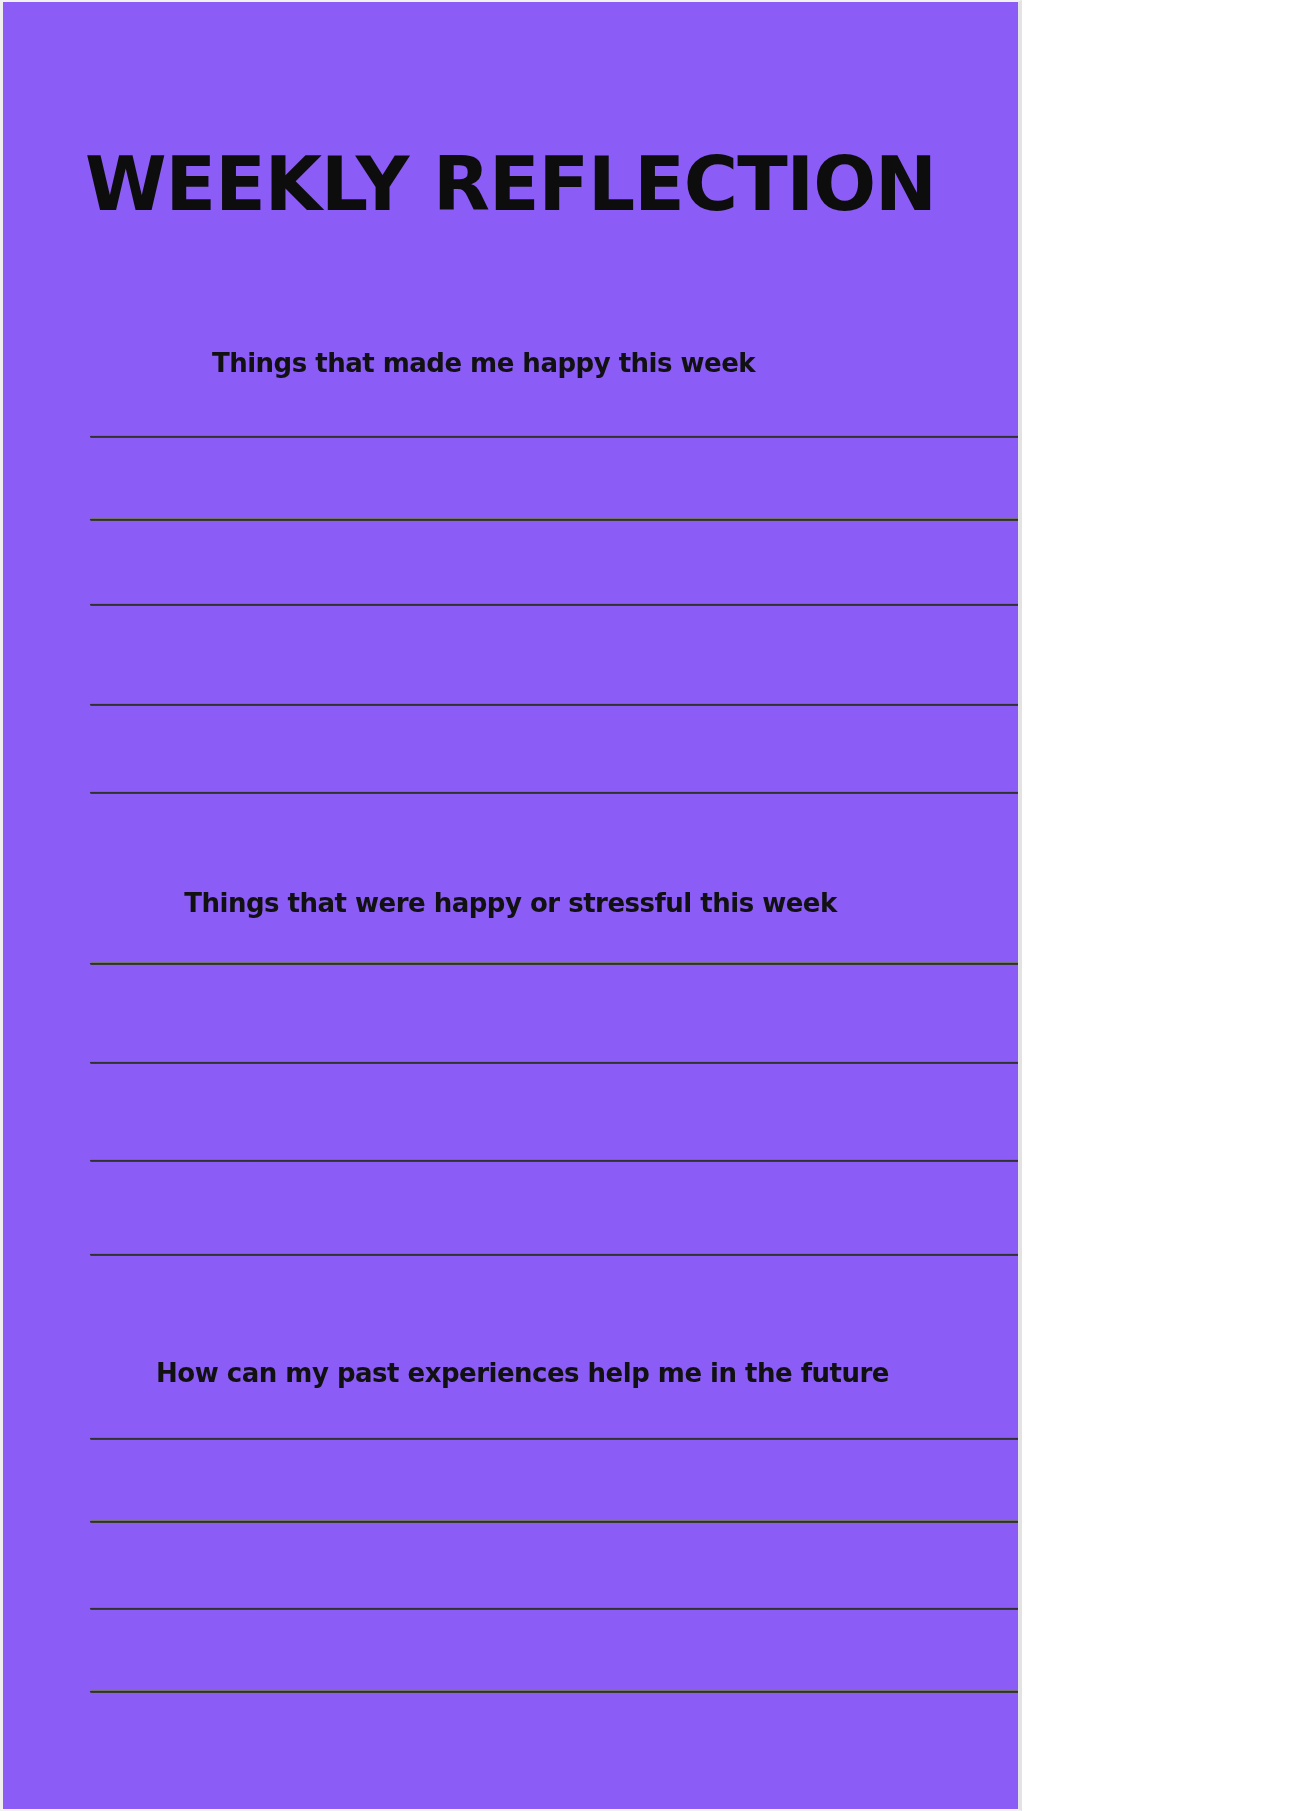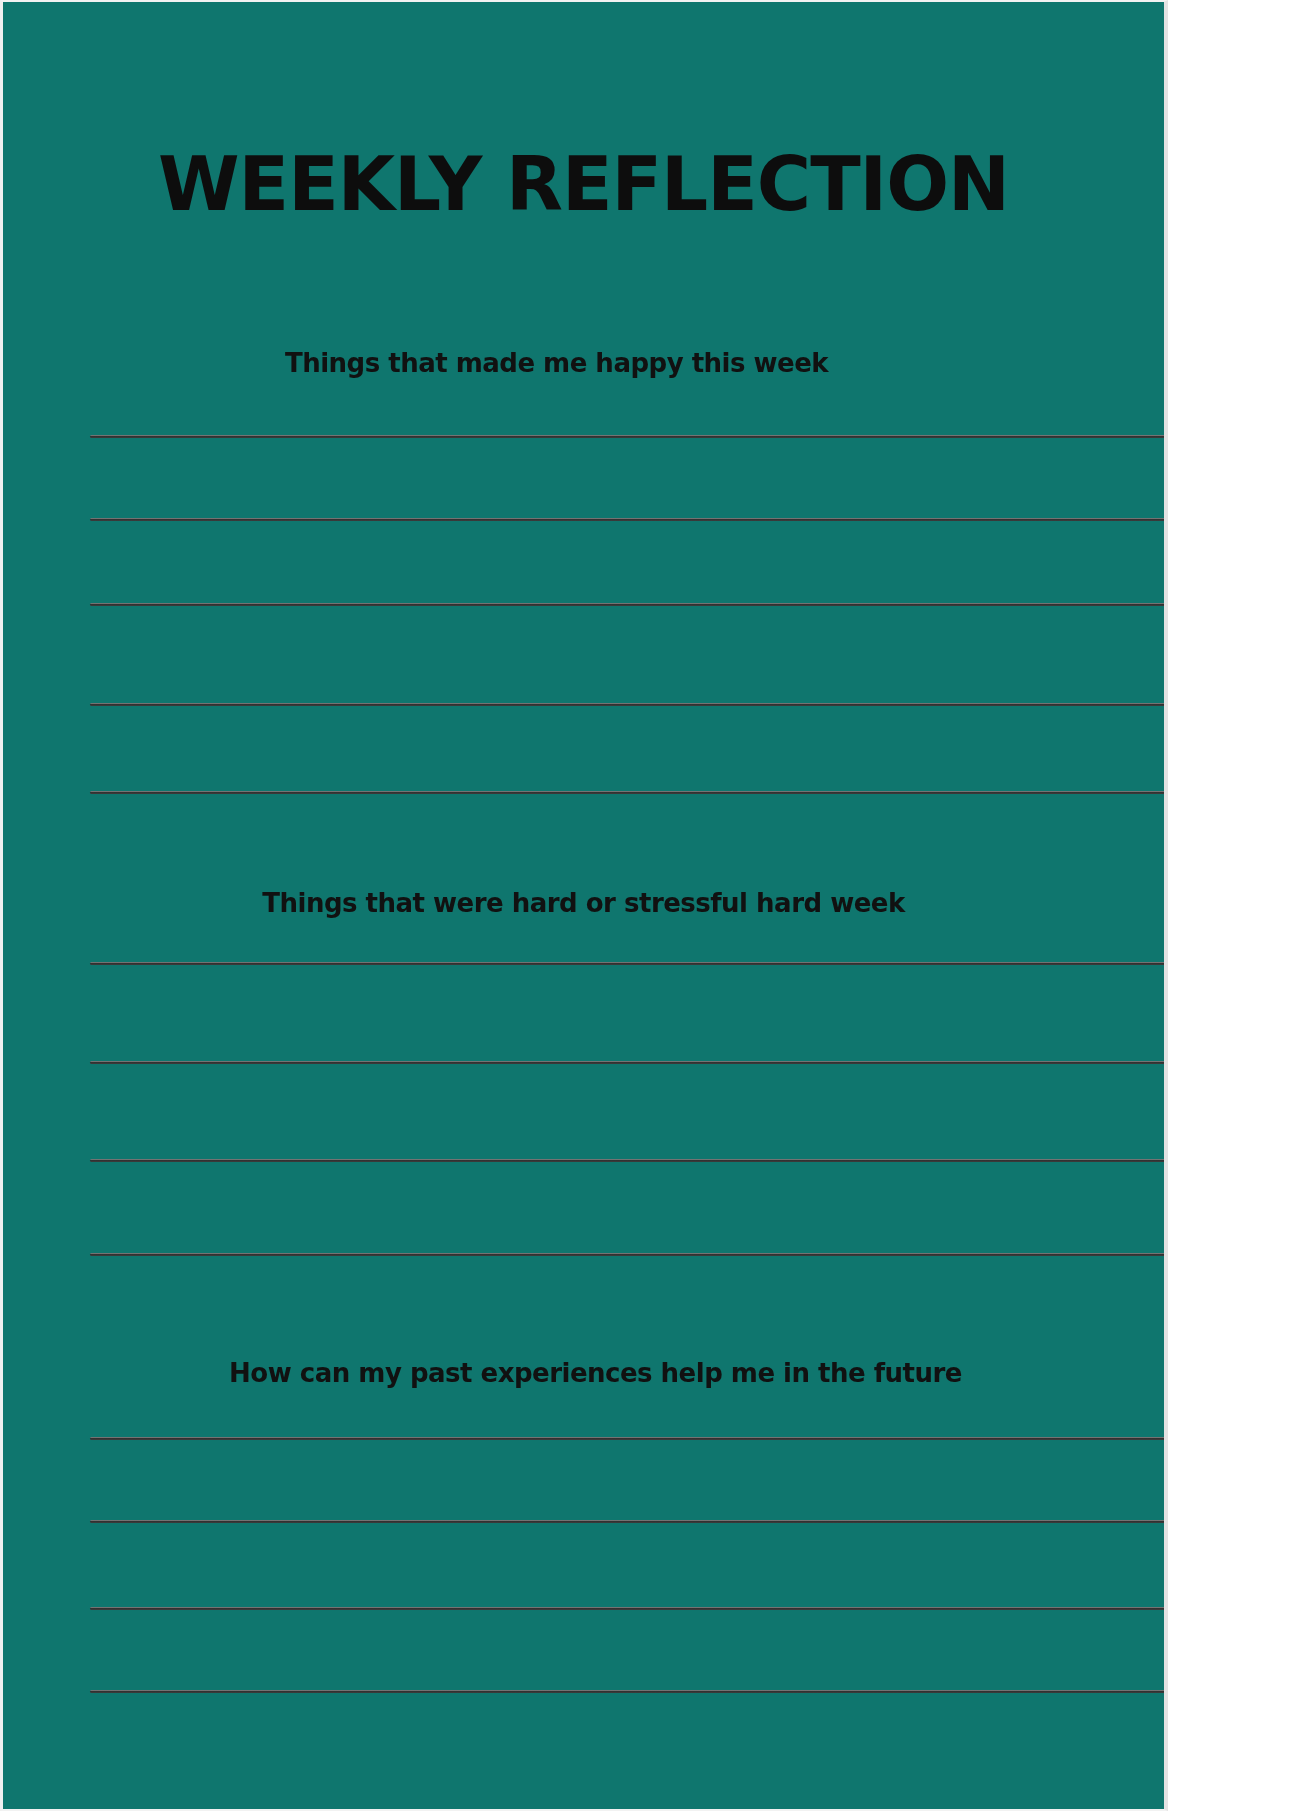--- a/index.html
+++ b/index.html
@@ -2,23 +2,23 @@
 <html><head>
 <meta charset="utf-8">
 <style>
   html, body {
     margin: 0;
     padding: 0;
     background: #ffffff;
   }
   .page {
     position: relative;
-    width: 1168px;
+    width: 1022px;
     height: 1811px;
-    background: #0f766e;
+    background: #8b5cf6;
     box-sizing: border-box;
     border-left: 3px solid #f0f0f0;
     border-right: 4px solid #e3e3e3;
     border-top: 2px solid #f2f2f2;
     border-bottom: 2px solid #f2f2f2;
     overflow: hidden;
     font-family: "DejaVu Sans", "Liberation Sans", sans-serif;
     color: #111111;
   }
   .page-title {
@@ -86,21 +86,21 @@
 
   <h2 class="section-heading heading-1">Things that made me happy this week</h2>
   <div class="lines-1">
       <div class="rule"></div>
       <div class="rule"></div>
       <div class="rule"></div>
       <div class="rule"></div>
       <div class="rule"></div>
     </div>
 
-  <h2 class="section-heading heading-2">Things that were hard or stressful hard week</h2>
+  <h2 class="section-heading heading-2">Things that were happy or stressful this week</h2>
   <div class="lines-2">
       <div class="rule"></div>
       <div class="rule"></div>
       <div class="rule"></div>
       <div class="rule"></div>
     </div>
 
   <h2 class="section-heading heading-3">How can my past experiences help me in the future</h2>
   <div class="lines-3">
       <div class="rule"></div>

